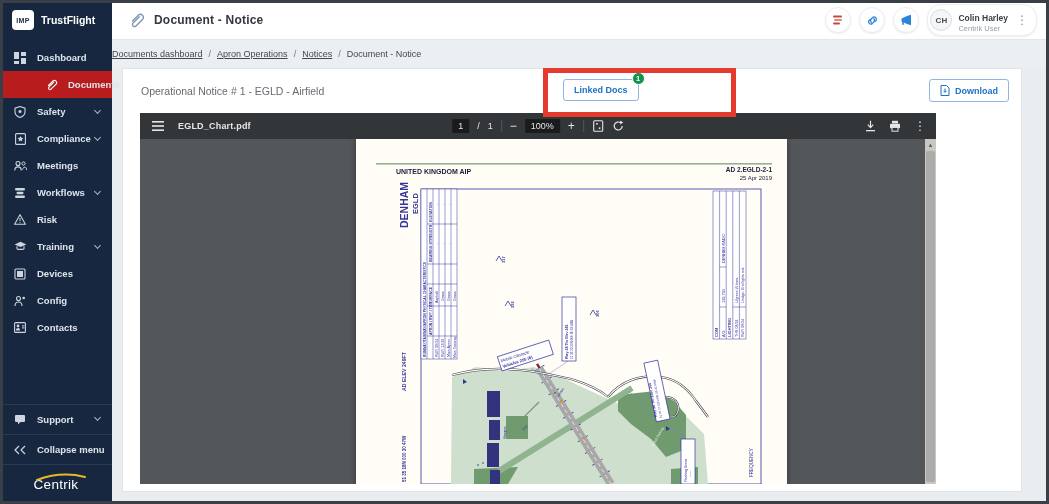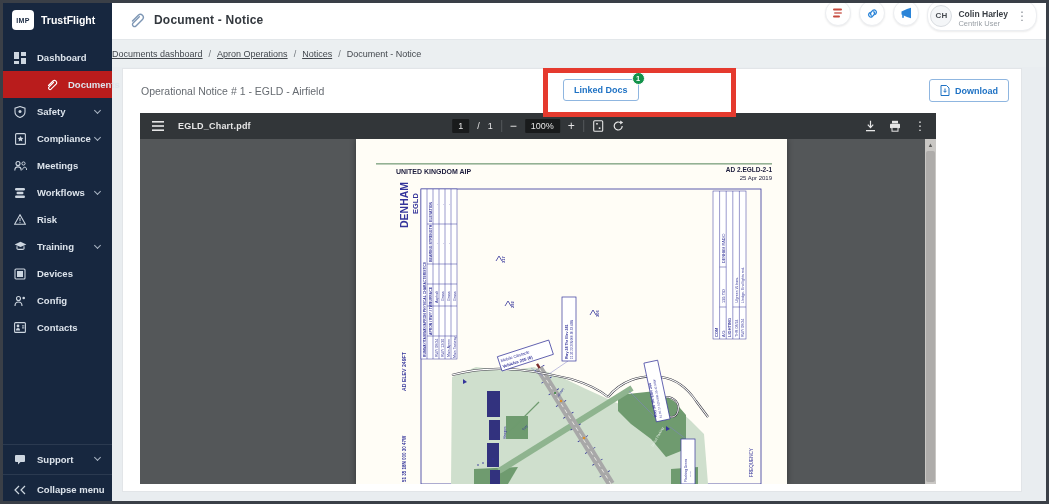--- a/index.html
+++ b/index.html
@@ -25,21 +25,21 @@
   .side-footer{position:absolute;bottom:0;left:0;right:0;}
   .side-footer .nav-item{height:30px;border-top:1px solid rgba(255,255,255,.09);}
   .centrik{height:40px;border-top:1px solid rgba(255,255,255,.09);display:flex;align-items:center;justify-content:center;}
   .centrik-wrap{position:relative;color:#fff;font-size:13.5px;letter-spacing:.3px;}
   .centrik-wrap svg{position:absolute;left:-1px;top:-5px;}
 
   
   .topbar{position:absolute;left:112px;top:0;right:0;height:40px;background:#fff;border-bottom:1px solid #e3e7ea;z-index:4;
           display:flex;align-items:center;}
   .page-title{display:flex;align-items:center;gap:9px;padding-left:16px;font-size:12px;font-weight:bold;color:#33383e;letter-spacing:.2px;}
-  .top-right{position:absolute;right:12px;top:0;height:40px;display:flex;align-items:flex-start;gap:8px;}
+  .top-right{position:absolute;right:12px;top:0;height:40px;display:flex;align-items:center;gap:8px;}
   .icon-btn{width:26px;height:26px;border-radius:50%;background:#fff;border:1px solid #eceef1;
             box-shadow:0 1px 2px rgba(0,0,0,.08);display:flex;align-items:center;justify-content:center;cursor:pointer;}
   .user-chip{display:flex;align-items:center;gap:6px;background:#fff;border:1px solid #eceef1;border-radius:14px;
              padding:2px 6px 2px 2px;box-shadow:0 1px 2px rgba(0,0,0,.08);cursor:pointer;}
   .avatar{width:22px;height:22px;border-radius:50%;background:#f4f6f8;border:1px solid #d9dde1;
           display:flex;align-items:center;justify-content:center;font-size:8px;font-weight:bold;color:#474c52;}
   .user-name{font-size:8.5px;font-weight:600;color:#3a3f45;line-height:1.2;margin-top:6px;}
   .user-role{font-size:7.5px;color:#9aa0a6;line-height:1.2;}
   .kebab{color:#8a9097;font-size:12px;line-height:1;padding:0 2px;}
 
@@ -219,20 +219,28 @@
         <span class="chev"></span>
       </div>
       <div class="nav-item">
         <span class="nav-ico">
             <svg width="12" height="10" viewBox="0 0 12 10">
               <path d="M5,1 L1,5 5,9 M11,1 L7,5 11,9" fill="none" stroke="#cdd6e0" stroke-width="1.2"></path>
             </svg>
           </span>
         <span>Collapse menu</span>
       </div>
+      <div class="centrik">
+        <span class="centrik-wrap">
+          <svg width="58" height="10" viewBox="0 0 58 10">
+              <path d="M4,8 Q28,-1 52,5" stroke="#e7b72b" stroke-width="2" fill="none" stroke-linecap="round"></path>
+            </svg>
+          <span>Centrik</span>
+        </span>
+      </div>
     </div>
   </div>
 
   <div class="topbar">
     <div class="page-title">
       <svg width="17" height="17" viewBox="0 0 17 17">
           <path d="M4.5,10 L10.5,4 a3,3 0 0 1 4.2,4.2 L8,14.9 a2,2 0 0 1 -2.9,-2.9 L11.3,5.8" stroke="#7d96b4" stroke-width="1.4" fill="none" stroke-linecap="round"></path>
         </svg>
       <span>Document - Notice</span>
     </div>

